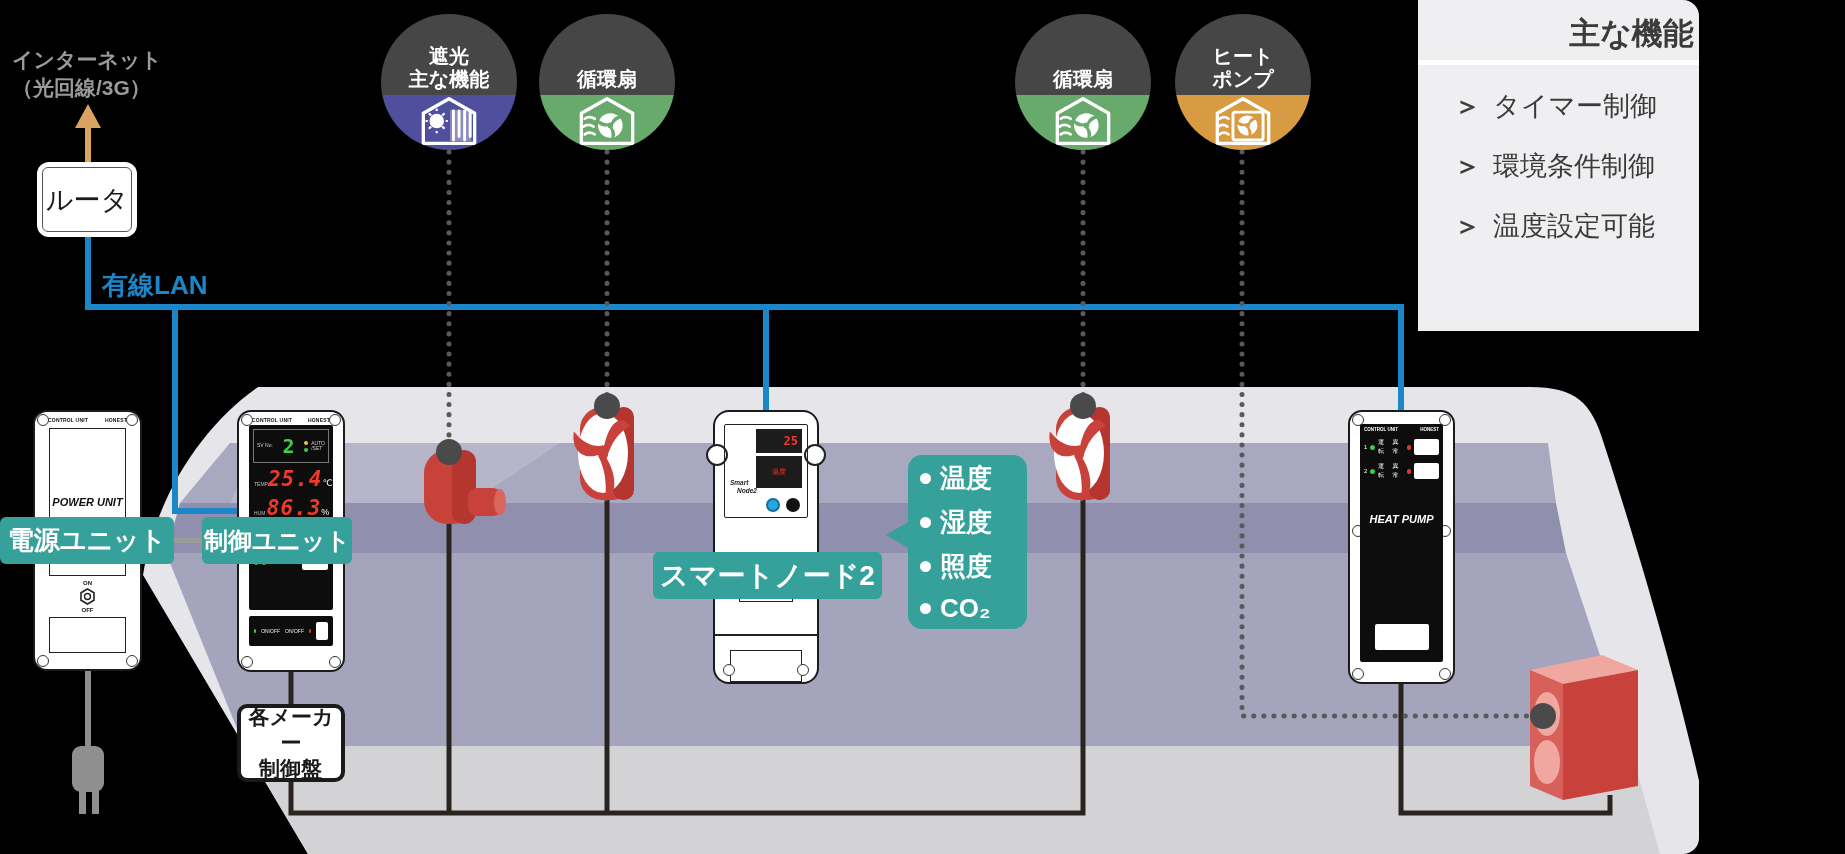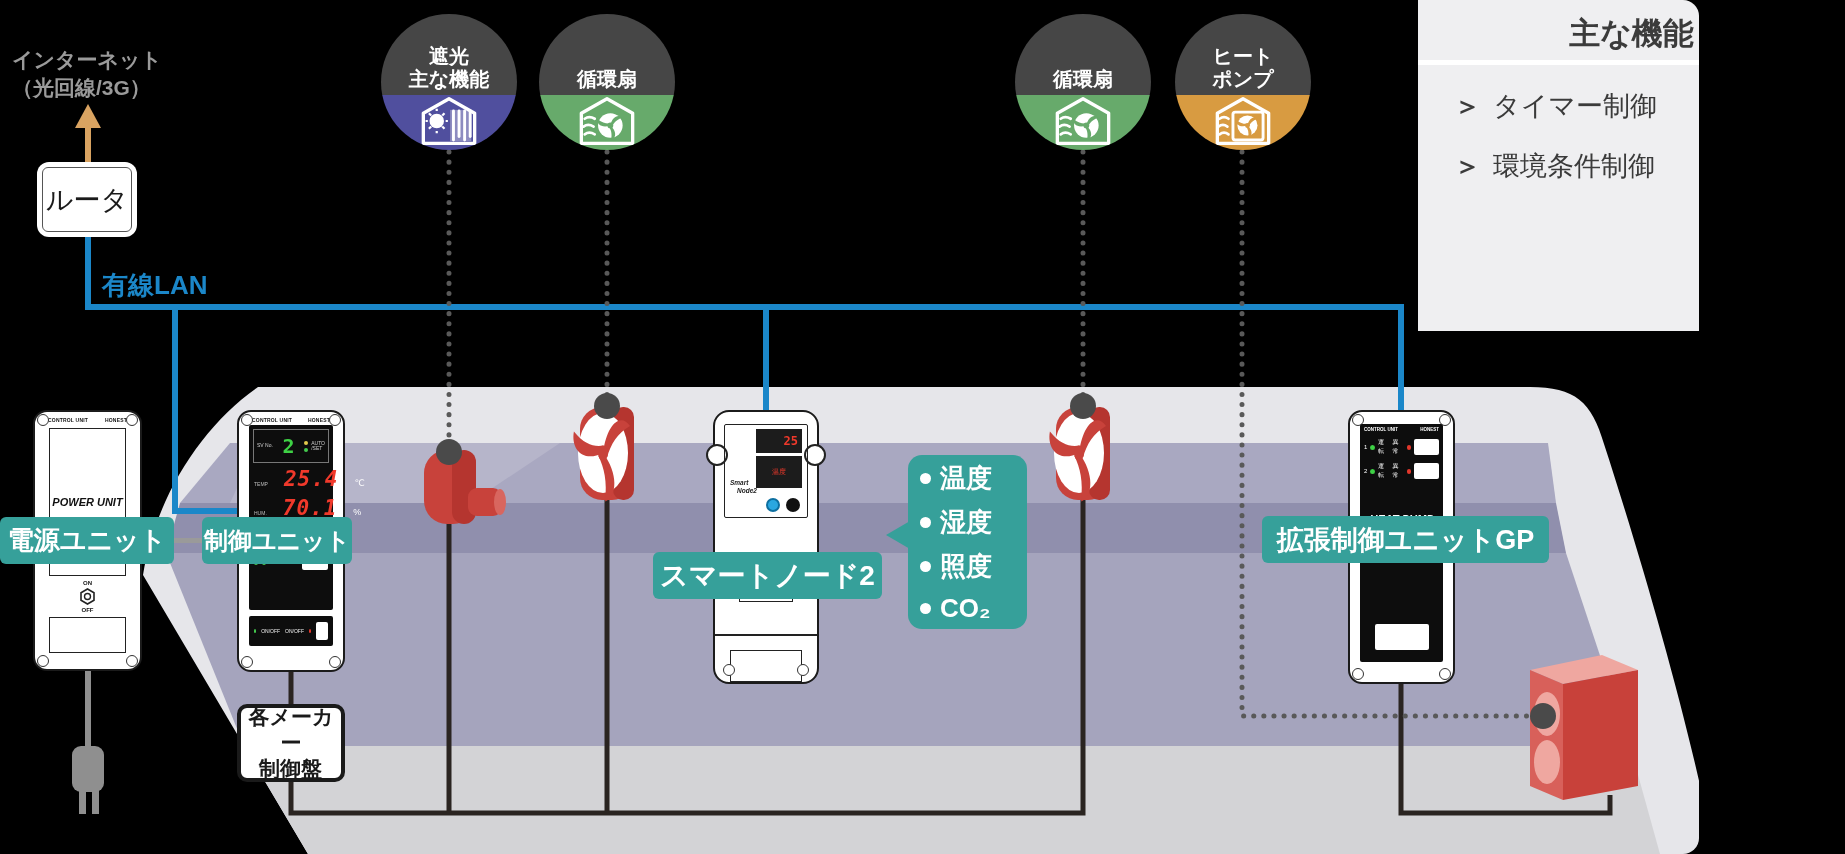--- a/index.html
+++ b/index.html
@@ -32,21 +32,21 @@
   .panel-list{margin-top:33px;padding-left:36px;}
   .feat{font-size:27px;color:#3b3b3b;margin-bottom:24px;display:flex;align-items:center;}
   .feat::before{content:"＞";font-weight:bold;margin-right:12px;color:#3b3b3b;}
 
   
   .device{background:#fff;border:2.5px solid #1b1b1b;border-radius:14px;z-index:2;box-sizing:border-box;}
   .screw{position:absolute;width:10px;height:10px;border:1.5px solid #333;border-radius:50%;background:#fff;}
   .dev-header{position:absolute;left:13px;right:13px;top:5px;display:flex;justify-content:space-between;
               font-size:5px;font-weight:bold;color:#111;letter-spacing:.2px;}
   .blackpanel{position:absolute;background:#0d0d0d;border-radius:2px;color:#fff;box-sizing:border-box;}
-  .ledrow{display:flex;align-items:baseline;padding:0 5px;height:29px;gap:16px;}
+  .ledrow{display:flex;align-items:baseline;padding:0 5px;height:29px;}
   .ledlabel{font-size:5px;color:#bbb;width:15px;}
   .ledval{flex:1;text-align:right;font-family:"DejaVu Sans Mono",monospace;font-style:italic;
           font-weight:bold;font-size:21px;color:#f0392b;letter-spacing:1px;}
   .ledunit{font-size:9px;color:#fff;width:13px;text-align:right;}
   .unit-y{color:#f2c52c;}
   .svbox{border:1px solid #777;margin:4px;height:32px;display:flex;align-items:center;padding:0 3px;gap:3px;}
   .svlab{font-size:5px;color:#ccc;line-height:1.1;}
   .svval{flex:1;text-align:center;font-size:20px;font-weight:bold;color:#3ed145;font-family:"DejaVu Sans Mono",monospace;}
   .dotcol{display:flex;flex-direction:column;gap:3px;}
   .mini-dot{width:4px;height:4px;border-radius:50%;}
@@ -319,20 +319,21 @@
       </svg>
     </div>
   </div>
 
   <div class="abs panel">
     <div class="panel-title">主な機能</div>
     <div class="panel-divider"></div>
     <div class="panel-list">
       <div class="feat">タイマー制御</div>
       <div class="feat">環境条件制御</div>
+      <div class="feat">温度設定可能</div>
     </div>
   </div>
 
   <div class="abs device" style="left:33px;top:410px;width:109px;height:261px;">
     <div class="dev-header">
       <span>CONTROL UNIT</span>
       <span>HONEST</span>
     </div>
     <div class="screw" style="left:2px;top:2px;"></div>
     <div class="screw" style="right:2px;top:2px;"></div>
@@ -378,21 +379,21 @@
           <span>/SET</span>
         </span>
       </div>
       <div class="ledrow">
         <span class="ledlabel">TEMP</span>
         <span class="ledval">25.4</span>
         <span class="ledunit">℃</span>
       </div>
       <div class="ledrow">
         <span class="ledlabel">HUM.</span>
-        <span class="ledval">70.1</span>
+        <span class="ledval">86.3</span>
         <span class="ledunit">%</span>
       </div>
       <div class="ledrow">
         <span class="ledlabel"></span>
         <span class="ledval">6270</span>
         <span class="ledunit unit-y">L</span>
       </div>
       <div class="indrow">
         <span class="mini-dot" style="background:#44c94e;"></span>
           <span class="mini-dot" style="background:#44c94e;"></span>
@@ -464,21 +465,20 @@
       </div>
       <div class="gp-name">HEAT PUMP</div>
       <div class="gp-slot"></div>
     </div>
   </div>
 
   <div class="abs tag" style="left:0;top:517px;width:174px;font-size:26px;">電源ユニット</div>
   <div class="abs tag-connector abs"></div>
   <div class="abs tag" style="left:202px;top:517px;width:150px;font-size:24px;">制御ユニット</div>
   <div class="abs tag" style="left:653px;top:516px;width:229px;font-size:28px;margin-top:36px;">スマートノード2</div>
-  <div class="abs tag" style="left:1262px;top:516px;width:287px;font-size:27px;">拡張制御ユニットGP</div>
 
   <div class="abs maker">
     <div class="m1">各メーカー</div>
     <div class="m2">制御盤</div>
   </div>
 
   <div class="abs bubble">
     <div class="bubble-arrow"></div>
     <div class="b-item">温度</div>
     <div class="b-item">湿度</div>

